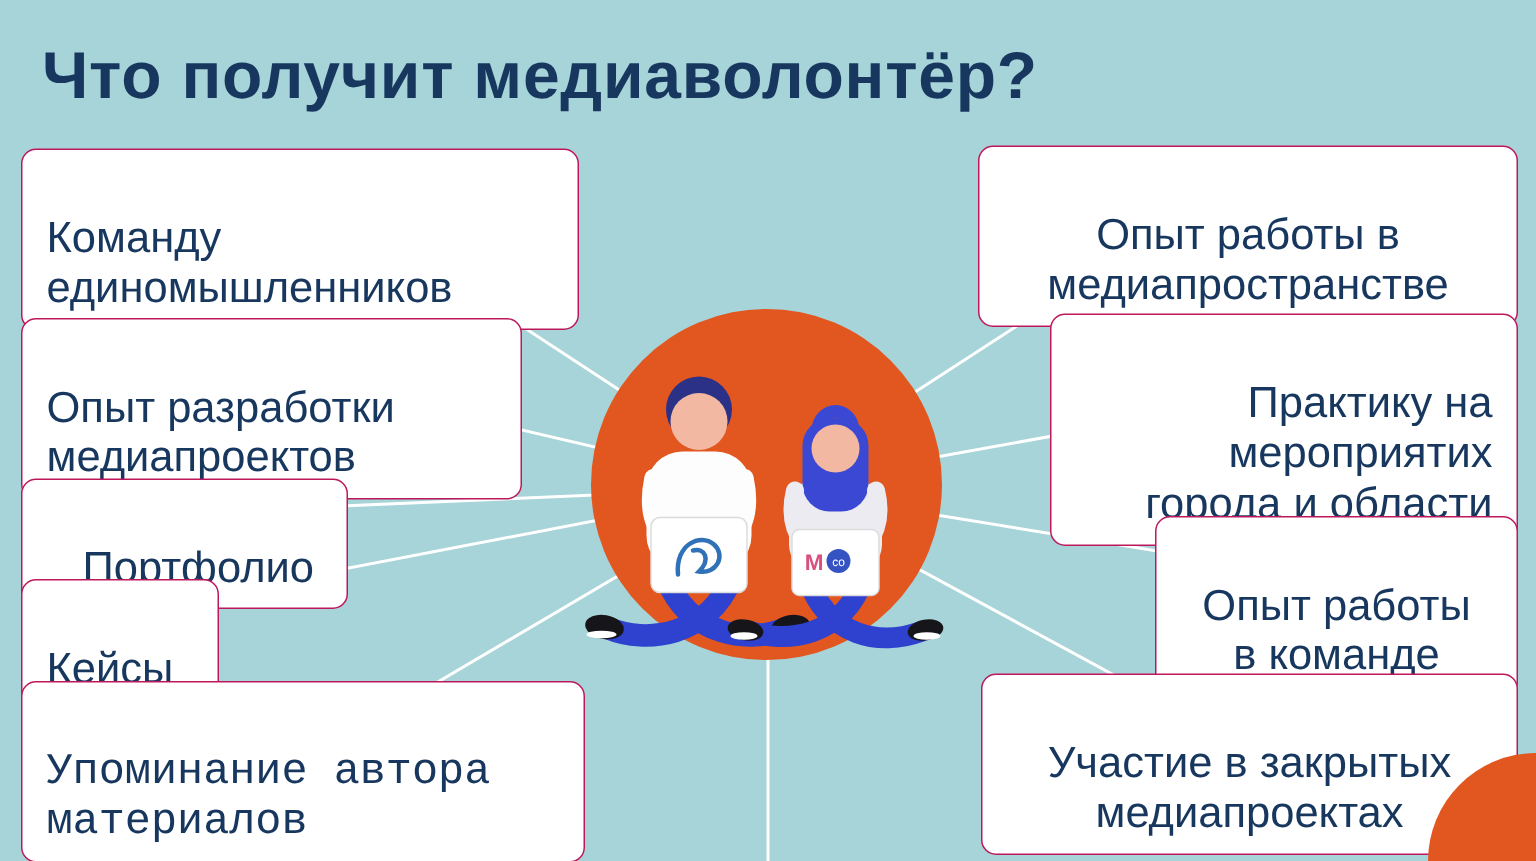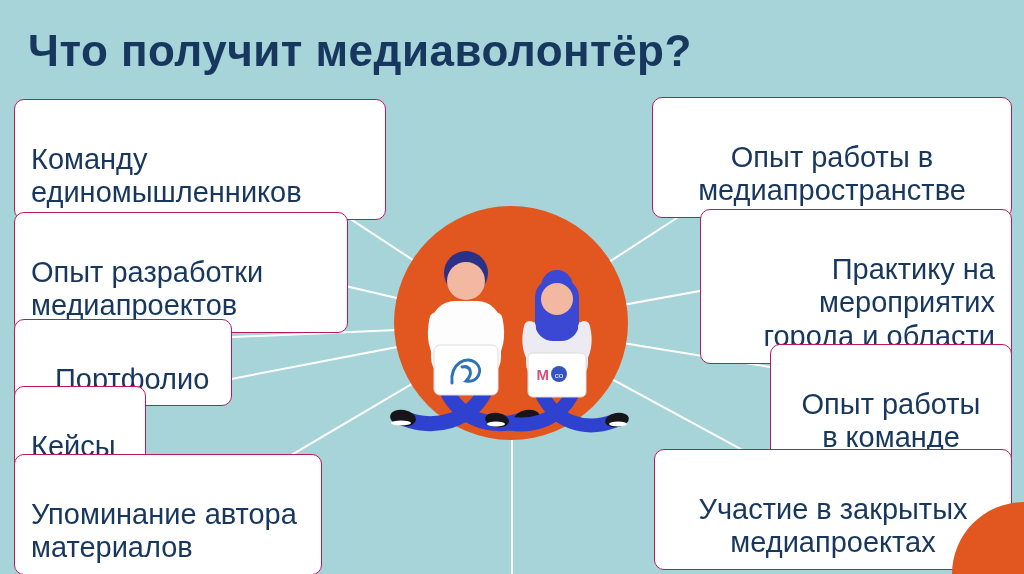--- a/index.html
+++ b/index.html
@@ -37,21 +37,21 @@
     border-radius:10px;
     padding:9px 16px;
     font-size:29px;line-height:1.16;
     color:var(--text);
     white-space:pre-line;
   }
   .l1{left:14px;top:99px;width:372px;}
   .l2{left:14px;top:212px;width:334px;}
   .l3{left:14px;top:319px;width:218px;padding-left:40px;}
   .l4{left:14px;top:386px;width:132px;text-decoration:underline;}
-  .l5{left:14px;top:454px;width:308px;}
+  .l5{left:14px;top:454px;width:376px;font-family:Liberation Mono, monospace;}
   .r1{left:652px;top:97px;width:360px;text-align:center;}
   .r2{left:700px;top:209px;width:312px;text-align:right;}
   .r3{left:770px;top:344px;width:242px;text-align:center;}
   .r4{left:654px;top:449px;width:358px;text-align:center;}
   .center-circle{
     position:absolute;left:394px;top:206px;
     width:234px;height:234px;border-radius:50%;
     background:var(--accent);
   }
   .people{

